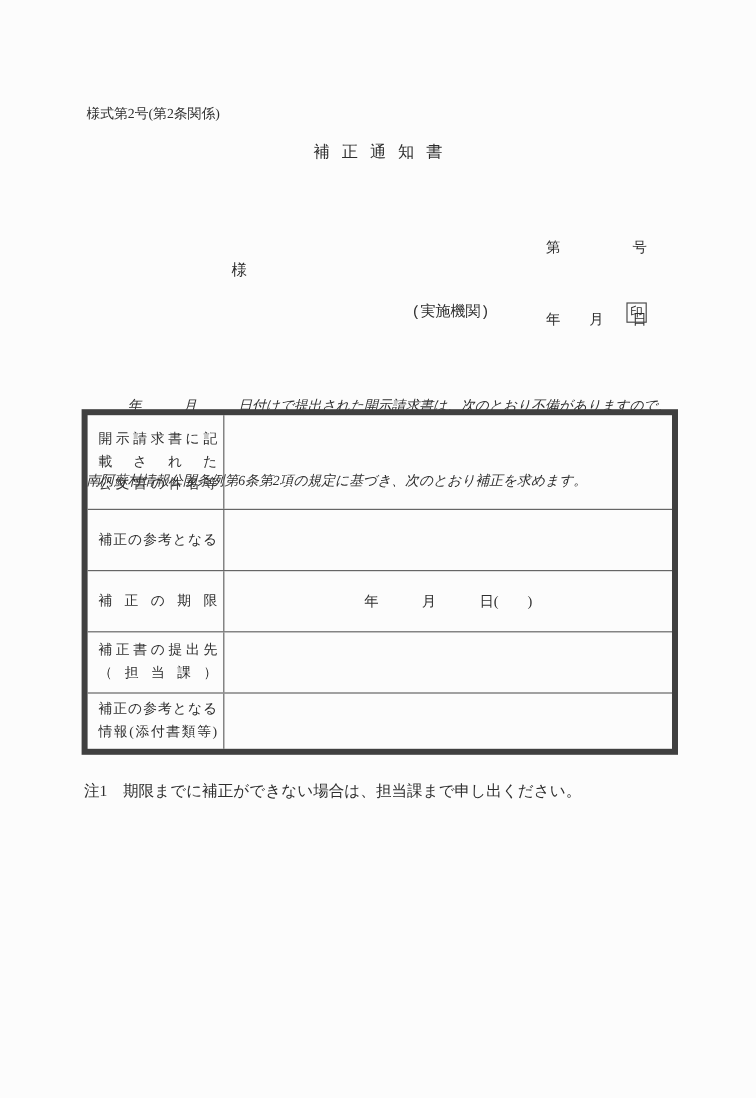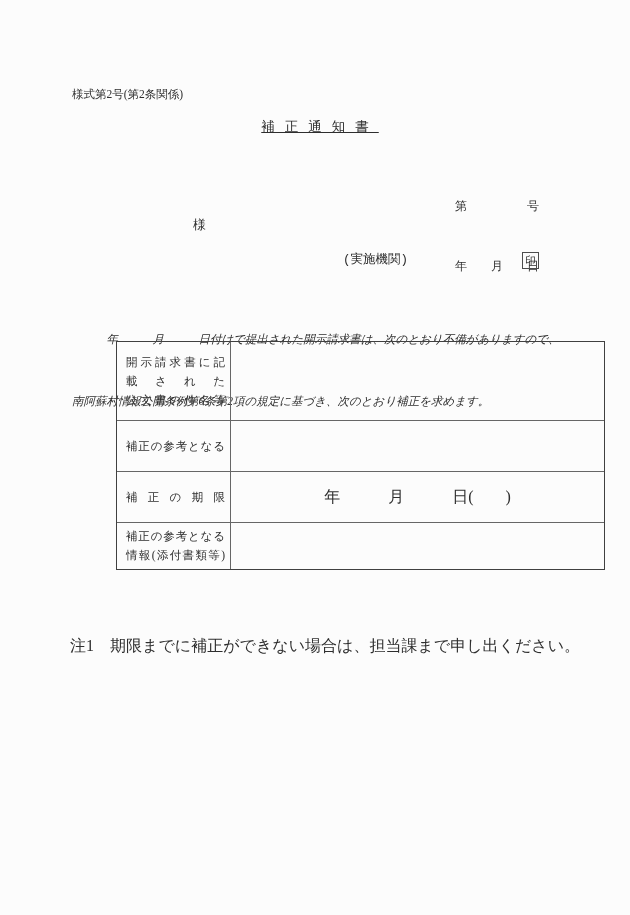--- a/index.html
+++ b/index.html
@@ -12,59 +12,58 @@
     font-family:"Liberation Serif","DejaVu Serif",serif;
     overflow:hidden;
   }
   .abs{position:absolute;white-space:pre;}
   .form-number{left:72px;top:87px;font-size:11.5px;}
   .doc-title{
     left:0;top:118px;width:630px;
     text-align:center;font-size:13.5px;
     letter-spacing:10px;text-indent:10px;
     white-space:pre;
-    text-decoration:underline;
   }
   .doc-meta{left:455px;top:156px;font-size:12px;line-height:20px;font-family:Liberation Serif, serif;}
   .addressee{left:193px;top:216px;font-size:13px;}
   .issuer{left:343px;top:251px;font-size:12.5px;font-family:Liberation Mono, monospace;}
   .seal{
     left:522px;top:252px;
     width:15px;height:15px;line-height:15px;
     border:1px solid #4d4d4d;
     font-size:10.5px;text-align:center;
     white-space:normal;
   }
   .body-par{left:72px;top:288px;width:492px;font-size:11.5px;line-height:20.5px;}
   .body-par div{white-space:pre-wrap;font-style:italic;}
   .doc-table{
     position:absolute;left:68px;top:341px;width:487px;
-    border:1px solid #404040;background:transparent;margin-left:48px;
+    border:5px solid #404040;background:transparent;
   }
   .t-row{display:flex;border-bottom:1px solid #666;box-sizing:content-box;}
   .t-row:last-child{border-bottom:none;}
   .rh1{height:78px}.rh2{height:50px}.rh3{height:50px}
   .rh4{height:50px}.rh5{height:46px}.rh6{height:46px}
   .cell-label{
     width:114px;min-width:114px;box-sizing:border-box;
     border-right:1px solid #666;
     display:flex;flex-direction:column;justify-content:center;
     padding:0 5px 0 9px;
   }
   .label-line{
     font-size:11.5px;line-height:19px;
     text-align:justify;text-align-last:justify;
     text-justify:inter-character;
     white-space:normal;
   }
   .cell-value{
     flex:1;display:flex;align-items:center;justify-content:center;
-    font-size:16px;white-space:pre;
+    font-size:12px;white-space:pre;
   }
-  .footnote{left:70px;top:636px;font-size:16px;}
+  .footnote{left:70px;top:650px;font-size:13px;}
 </style>
 </head>
 <body>
 
 <div class="page">
 
   <div class="abs form-number">様式第2号(第2条関係)</div>
 
   <div class="abs doc-title">補正通知書</div>
 
@@ -102,20 +101,27 @@
       <div class="cell-value"></div>
     </div>
 
     <div class="t-row rh3">
       <div class="cell-label">
         <div class="label-line">補正の期限</div>
       </div>
       <div class="cell-value">年　　　月　　　日(　　)</div>
     </div>
 
+    <div class="t-row rh4">
+      <div class="cell-label">
+        <div class="label-line">補正書の提出先</div>
+        <div class="label-line">（担当課）</div>
+      </div>
+      <div class="cell-value"></div>
+    </div>
 
     <div class="t-row rh5">
       <div class="cell-label">
         <div class="label-line">補正の参考となる</div>
         <div class="label-line">情報(添付書類等)</div>
       </div>
       <div class="cell-value"></div>
     </div>
 
 

